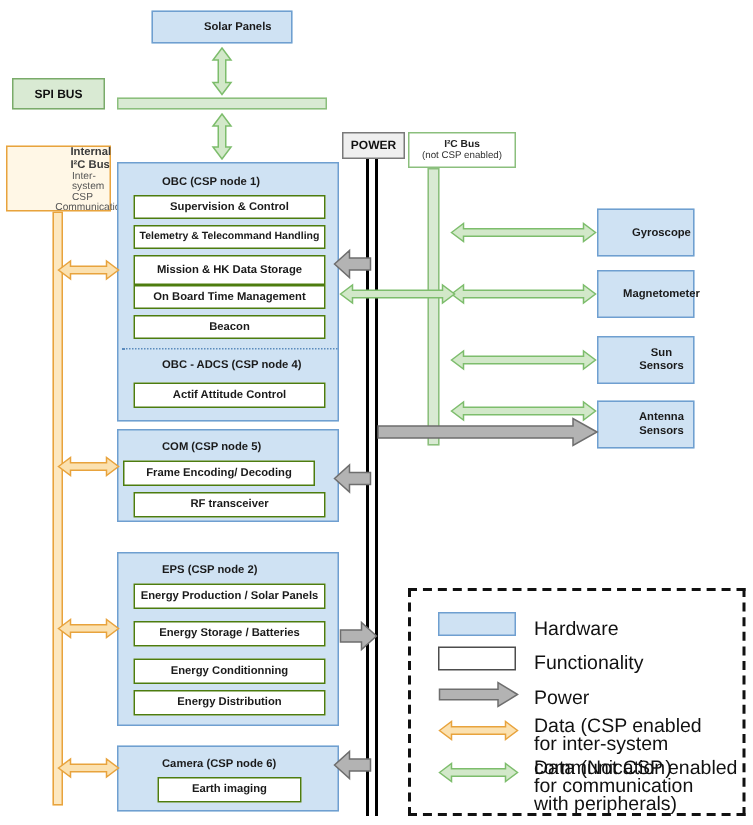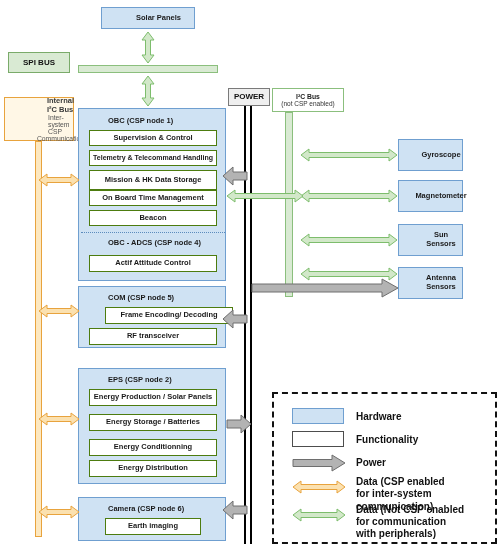--- a/index.html
+++ b/index.html
@@ -31,21 +31,21 @@
 
   
   .greenbar{background:#d9ead3;border:1px solid #8bbf7d;}
   .orangebar{background:#fde8c0;border:1px solid #e8a33d;}
   .pwrline{background:#000;}
 
   .dotted-sep{border-top:1px dotted #5b8bbd;}
 
   
   .legend{border:2px dashed #111;background:#fff;}
-  .legend-txt{font-size:10px;font-weight:bold;color:#111;line-height:1.25;}
+  .legend-txt{font-size:13px;font-weight:normal;color:#111;line-height:1.25;}
   .legend-sw-hw{background:#cfe2f3;border:1px solid #6f9fd0;}
   .legend-sw-fn{background:#fff;border:1px solid #4d4d4d;}
   svg{display:block;overflow:visible;}
 </style>
 </head>
 <body>
 
 <div id="canvas">
 
   <div class="abs hw centered" style="left:101px;top:7px;width:94px;height:22px;">
@@ -95,21 +95,21 @@
     <div class="abs fn" style="left:10px;top:101px;width:128px;height:16px;">Beacon</div>
 
     <div class="abs dotted-sep" style="left:2px;top:123px;width:144px;height:0;"></div>
 
     <div class="abs hw-label" style="left:8px;top:129px;">OBC - ADCS (CSP node 4)</div>
     <div class="abs fn" style="left:10px;top:146px;width:128px;height:17px;">Actif Attitude Control</div>
   </div>
 
   <div class="abs hw" style="left:78px;top:286px;width:148px;height:62px;">
     <div class="abs hw-label" style="left:8px;top:6px;">COM (CSP node 5)</div>
-    <div class="abs fn" style="left:26px;top:20px;width:128px;height:17px;">Frame Encoding/ Decoding</div>
+    <div class="abs fn" style="left:3px;top:20px;width:128px;height:17px;">Frame Encoding/ Decoding</div>
     <div class="abs fn" style="left:10px;top:41px;width:128px;height:17px;">RF transceiver</div>
   </div>
 
   <div class="abs hw" style="left:78px;top:368px;width:148px;height:116px;">
     <div class="abs hw-label" style="left:8px;top:6px;">EPS (CSP node 2)</div>
     <div class="abs fn" style="left:10px;top:20px;width:128px;height:17px;">Energy Production / Solar Panels</div>
     <div class="abs fn" style="left:10px;top:45px;width:128px;height:17px;">Energy Storage / Batteries</div>
     <div class="abs fn" style="left:10px;top:70px;width:128px;height:17px;">Energy Conditionning</div>
     <div class="abs fn" style="left:10px;top:91px;width:128px;height:17px;">Energy Distribution</div>
   </div>

